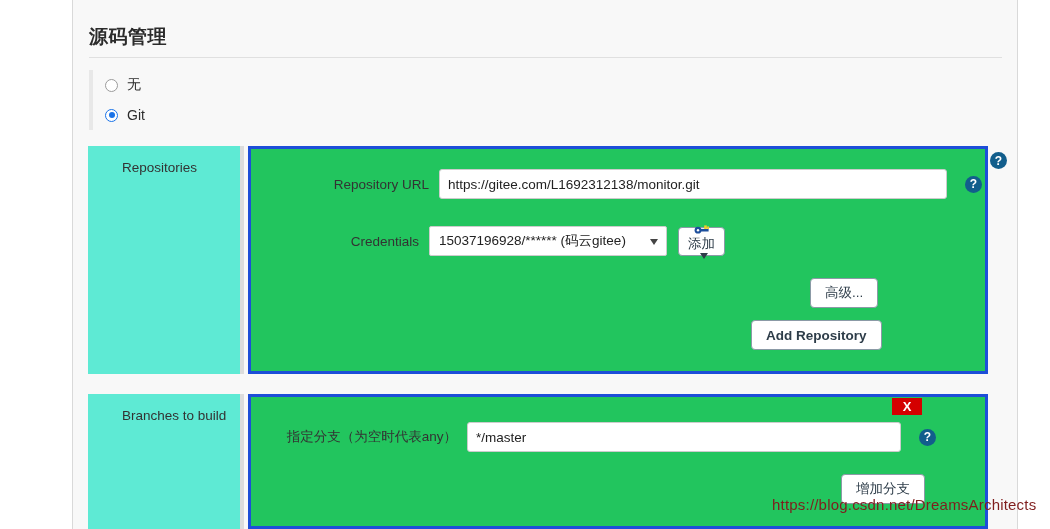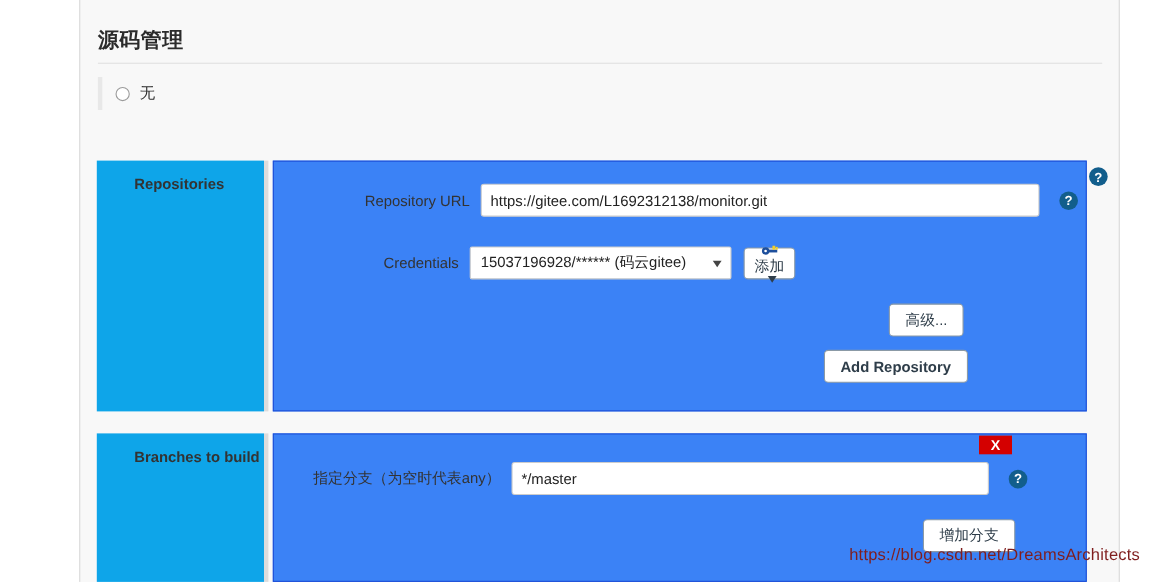--- a/index.html
+++ b/index.html
@@ -102,33 +102,32 @@
     display: flex;
     align-items: stretch;
   }
   .cfg-name {
     width: 152px;
     flex: none;
     padding: 14px 0 0 34px;
     font-size: 13.5px;
     color: #333;
     box-sizing: border-box;
-    background: #0ea5e9;
-    font-weight: bold;
+    background: #5eead4;
   }
   .gutter {
     width: 4px;
     flex: none;
     background: #dcdcdc;
     margin-right: 4px;
   }
   .cfg-panel {
     flex: 1;
-    background: #3b82f6;
-    border: 1px solid #1d4ed8;
+    background: #22c55e;
+    border: 3px solid #1d4ed8;
     box-sizing: border-box;
     position: relative;
   }
 
   
   #repositories-row {
     left: 88px;
     top: 146px;
     width: 900px;
     height: 228px;
@@ -287,20 +286,24 @@
     <div class="section-title">源码管理</div>
     <div class="title-rule"></div>
 
     <div class="scm-choices">
 
       <div class="radio-row">
         <span class="radio"></span>
         <span class="radio-label">无</span>
       </div>
 
+      <div class="radio-row">
+        <span class="radio checked"></span>
+        <span class="radio-label">Git</span>
+      </div>
 
     </div>
 
   </div>
 
   <div class="cfg-row" id="repositories-row">
 
     <div class="cfg-name">Repositories</div>
 
     <div class="gutter"></div>

